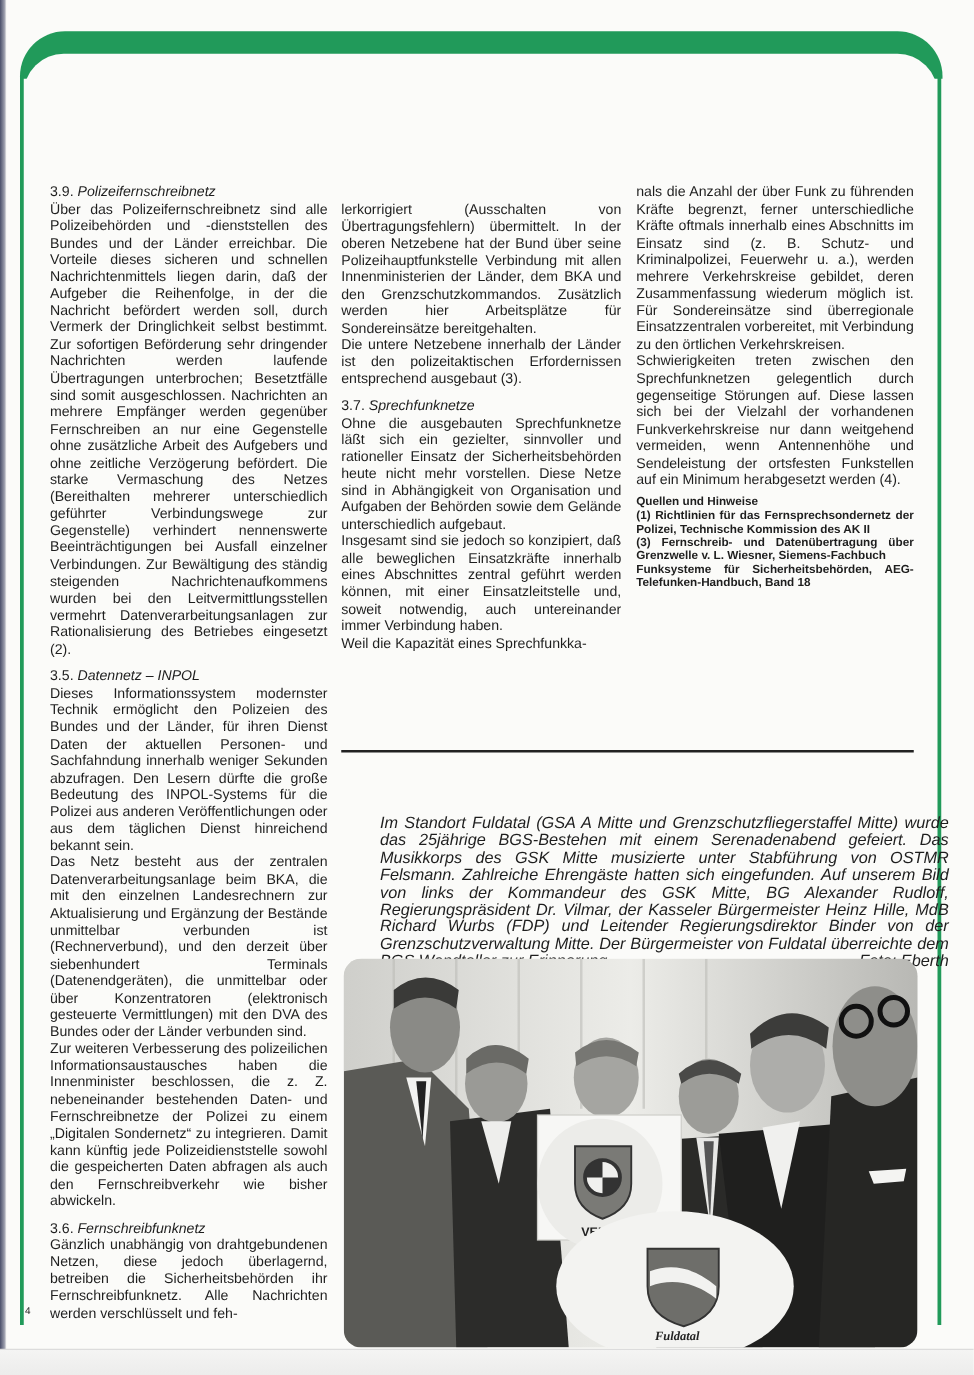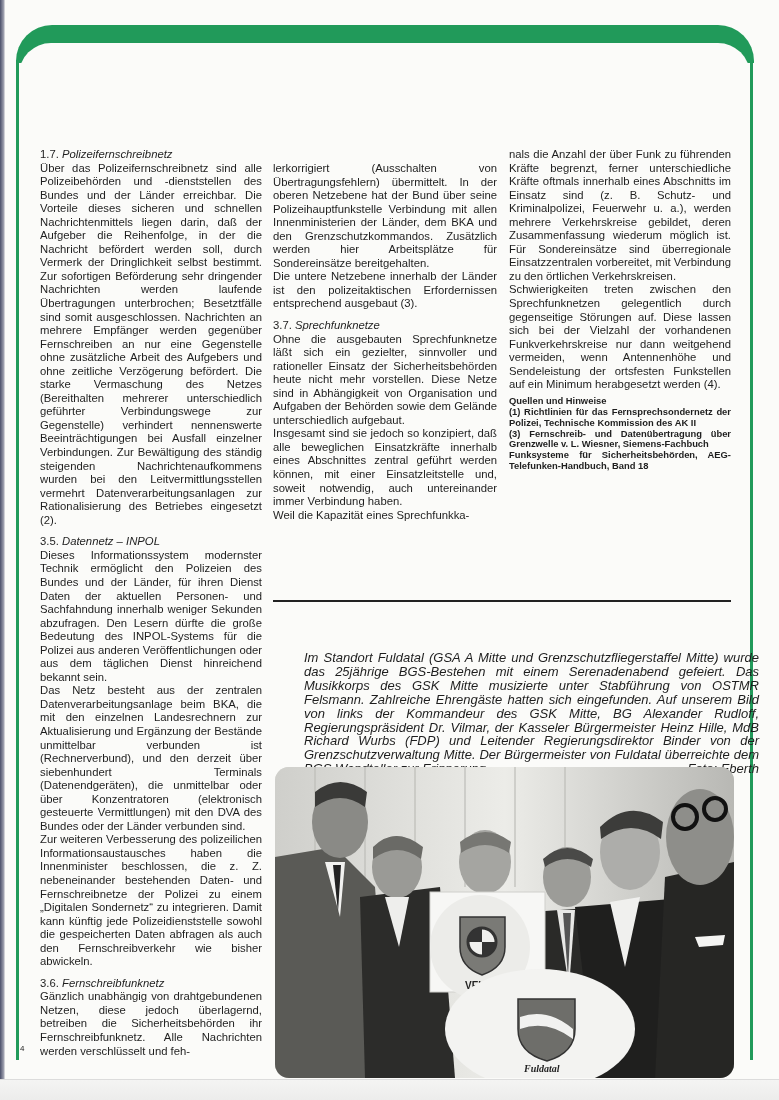--- a/index.html
+++ b/index.html
@@ -73,21 +73,21 @@
 <body>
 
 <div class="binding-edge"></div>
 <div class="frame-top"></div>
 <div class="frame-top-inner"></div>
 <div class="frame-left"></div>
 <div class="frame-right"></div>
 
 <div class="col col1">
   <p class="head">
-    <span class="num">1.7.</span>
+    <span class="num">3.9.</span>
     <span class="title">Polizeifernschreibnetz</span>
   </p>
   <p>Über das Polizeifernschreibnetz sind alle Polizeibehörden und -dienststellen des Bundes und der Länder erreichbar. Die Vorteile dieses sicheren und schnellen Nachrichtenmittels liegen darin, daß der Aufgeber die Reihenfolge, in der die Nachricht befördert werden soll, durch Vermerk der Dringlichkeit selbst bestimmt. Zur sofortigen Beförderung sehr dringender Nachrichten werden laufende Übertragungen unterbrochen; Besetztfälle sind somit ausgeschlossen. Nachrichten an mehrere Empfänger werden gegenüber Fernschreiben an nur eine Gegenstelle ohne zusätzliche Arbeit des Aufgebers und ohne zeitliche Verzögerung befördert. Die starke Vermaschung des Netzes (Bereithalten mehrerer unterschiedlich geführter Verbindungswege zur Gegenstelle) verhindert nennenswerte Beeinträchtigungen bei Ausfall einzelner Verbindungen. Zur Bewältigung des ständig steigenden Nachrichtenaufkommens wurden bei den Leitvermittlungsstellen vermehrt Datenverarbeitungsanlagen zur Rationalisierung des Betriebes eingesetzt (2).</p>
   <div class="gap"></div>
   <p class="head">
     <span class="num">3.5.</span>
     <span class="title">Datennetz – INPOL</span>
   </p>
   <p>Dieses Informationssystem modernster Technik ermöglicht den Polizeien des Bundes und der Länder, für ihren Dienst Daten der aktuellen Personen- und Sachfahndung innerhalb weniger Sekunden abzufragen. Den Lesern dürfte die große Bedeutung des INPOL-Systems für die Polizei aus anderen Veröffentlichungen oder aus dem täglichen Dienst hinreichend bekannt sein.</p>
   <p>Das Netz besteht aus der zentralen Datenverarbeitungsanlage beim BKA, die mit den einzelnen Landesrechnern zur Aktualisierung und Ergänzung der Bestände unmittelbar verbunden ist (Rechnerverbund), und den derzeit über siebenhundert Terminals (Datenendgeräten), die unmittelbar oder über Konzentratoren (elektronisch gesteuerte Vermittlungen) mit den DVA des Bundes oder der Länder verbunden sind.</p>

